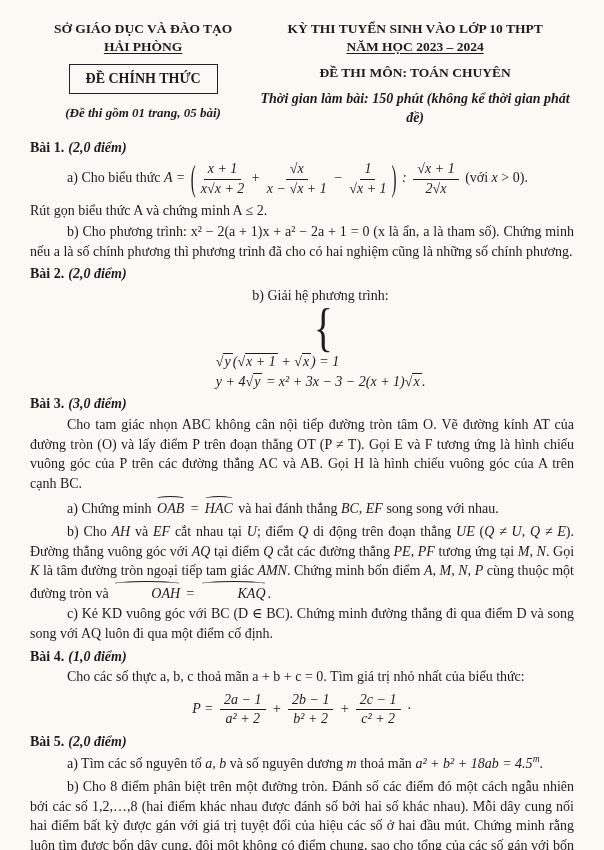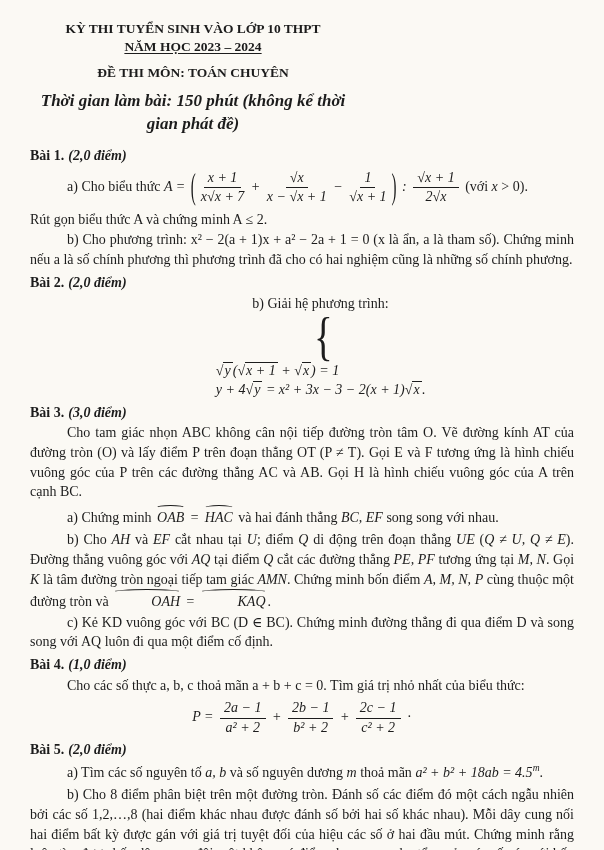--- a/index.html
+++ b/index.html
@@ -15,21 +15,21 @@
   
   .hdr{display:flex;justify-content:space-between;align-items:flex-start;}
   .hdr-left{width:232px;text-align:center;}
   .hdr-right{width:326px;text-align:center;}
   .h-b{font-weight:bold;font-size:13.5px;line-height:1.3;}
   .h-u{text-decoration:underline;text-underline-offset:2px;}
   .h-boxrow{margin-top:9px;}
   .h-box{display:inline-block;border:1.6px solid #222;padding:4px 16px;font-weight:bold;font-size:14px;}
   .h-note{margin-top:10px;font-weight:bold;font-style:italic;font-size:13px;}
   .h-subject{margin-top:9px;font-size:13.5px;}
-  .h-note2{margin-top:7px;font-weight:bold;font-style:italic;font-size:17px;}
+  .h-note2{margin-top:7px;font-weight:bold;font-style:italic;font-size:14px;}
 
   
   main{margin-top:10px;}
   section{margin:0;}
   .ptitle{font-weight:bold;margin-top:3px;font-family:Liberation Serif, serif;}
   .ppoints{font-style:italic;margin-left:4px;}
   p{margin:1px 0;text-align:justify;}
   .indent{text-indent:37px;}
   .mline{display:block;}
   .mindent{padding-left:37px;margin:3px 0;}
@@ -64,37 +64,45 @@
 
   
   .het{margin-top:14px;text-align:center;font-weight:bold;font-size:13.5px;letter-spacing:0.5px;}
 </style>
 </head>
 <body>
 
 <div class="page">
 
   <header class="hdr">
+    <div class="hdr-left">
+      <div class="h-b">SỞ GIÁO DỤC VÀ ĐÀO TẠO</div>
+      <div class="h-b h-u">HẢI PHÒNG</div>
+      <div class="h-boxrow">
+        <span class="h-box">ĐỀ CHÍNH THỨC</span>
+      </div>
+      <div class="h-note">(Đề thi gồm 01 trang, 05 bài)</div>
+    </div>
     <div class="hdr-right">
       <div class="h-b">KỲ THI TUYỂN SINH VÀO LỚP 10 THPT</div>
       <div class="h-b h-u">NĂM HỌC 2023 – 2024</div>
       <div class="h-b h-subject">ĐỀ THI MÔN: TOÁN CHUYÊN</div>
       <div class="h-note2">Thời gian làm bài: 150 phút (không kể thời gian phát đề)</div>
     </div>
   </header>
 
   <main>
 
     <section>
       <div class="ptitle">
         <span>Bài 1.</span><span class="ppoints">(2,0 điểm)</span>
       </div>
       <div class="mline mindent"><span class="rm">a) Cho biểu thức </span><span class="mi">A = </span><span class="bigp">(</span><span class="frac">
             <span class="num">x + 1</span>
-            <span class="den">x√x + 7</span>
+            <span class="den">x√x + 2</span>
           </span><span class="mi"> + </span><span class="frac">
             <span class="num">√x</span>
             <span class="den">x − √x + 1</span>
           </span><span class="mi"> − </span><span class="frac">
             <span class="num">1</span>
             <span class="den">√x + 1</span>
           </span><span class="bigp">)</span><span class="mi"> : </span><span class="frac">
             <span class="num">√x + 1</span>
             <span class="den">2√x</span>
           </span><span class="rm"> (với </span><span class="mi">x</span><span class="rm"> &gt; 0).</span></div>

